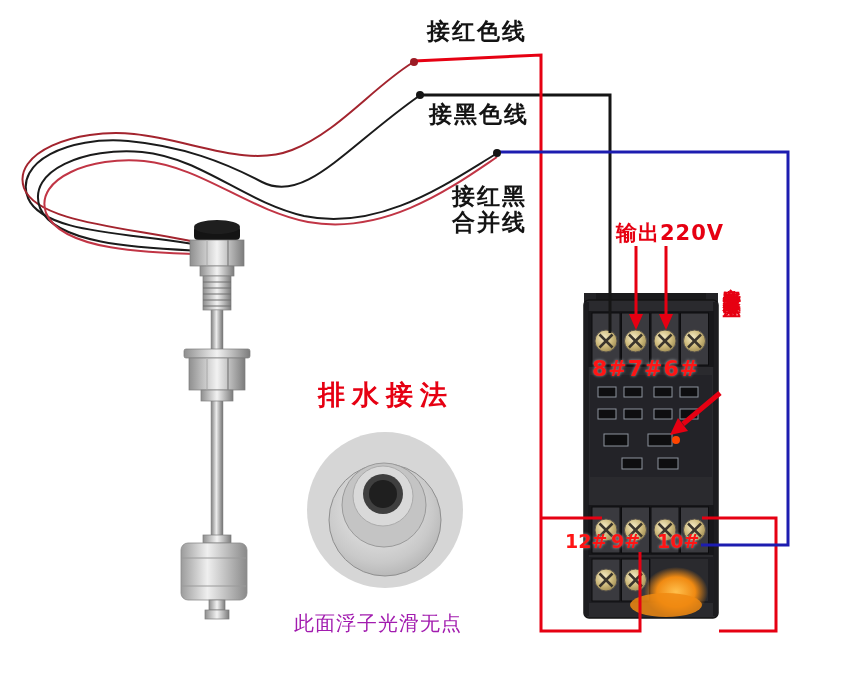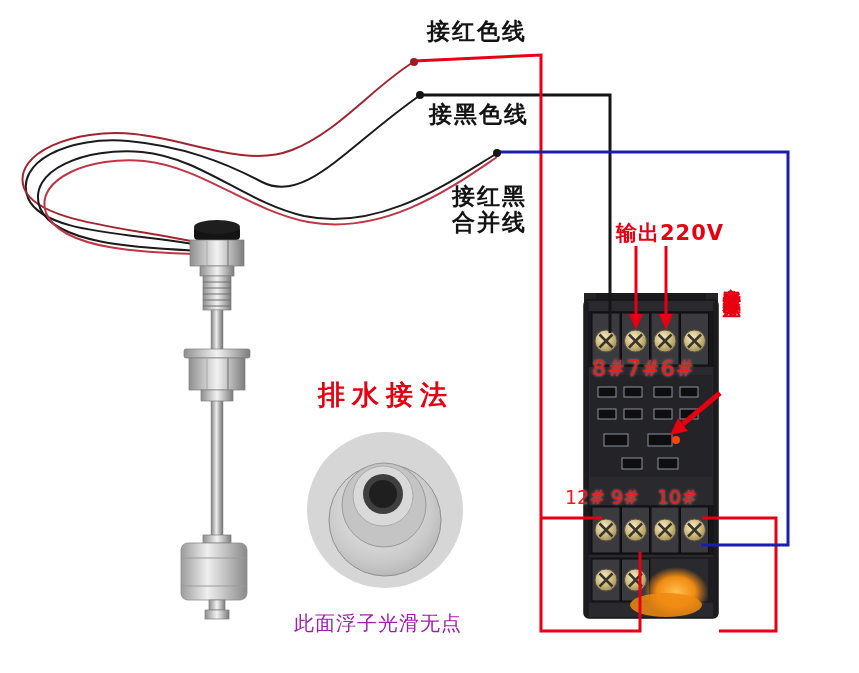--- a/index.html
+++ b/index.html
@@ -12,23 +12,23 @@
   html,body{margin:0;padding:0;background:#fff;}
   #canvas{position:relative;width:794px;height:673px;background:#ffffff;overflow:hidden;
           font-family:"DejaVu Sans","Liberation Sans",sans-serif;}
   svg{position:absolute;left:0;top:0;}
   .lbl{position:absolute;white-space:nowrap;z-index:10;}
   .blk{font-weight:700;font-size:23px;color:#141414;letter-spacing:2px;}
   .redlbl{color:var(--label-red);font-weight:700;}
   .out220{font-size:21px;letter-spacing:1px;}
   .drain{font-size:27px;letter-spacing:7px;}
   .vertical{writing-mode:vertical-rl;text-orientation:upright;font-size:18px;letter-spacing:1px;line-height:1.1;}
-  .term{color:var(--terminal-red);font-weight:400;text-shadow:0 0 3px rgba(255,255,255,.55);}
+  .term{color:var(--terminal-red);font-weight:700;text-shadow:0 0 3px rgba(255,255,255,.55);}
   .termTop{font-size:22px;letter-spacing:1px;}
-  .termBot{font-size:19px;}
+  .termBot{font-size:19px;margin-top:44px;}
   .note{font-size:20px;color:#a21caf;letter-spacing:1px;font-weight:500;}
   .combo{line-height:1.15;text-align:center;}
   
   .ln{fill:none;}
   .w-black{stroke:var(--wire-black);stroke-width:3;}
   .w-red{stroke:var(--wire-red);stroke-width:3;}
   .w-blue{stroke:var(--wire-blue);stroke-width:3;}
   .strand-k{stroke:#1b1b1b;stroke-width:2;fill:none;}
   .strand-r{stroke:#a3242e;stroke-width:2;fill:none;}
   .strand-r2{stroke:#c13545;stroke-width:2;fill:none;}

